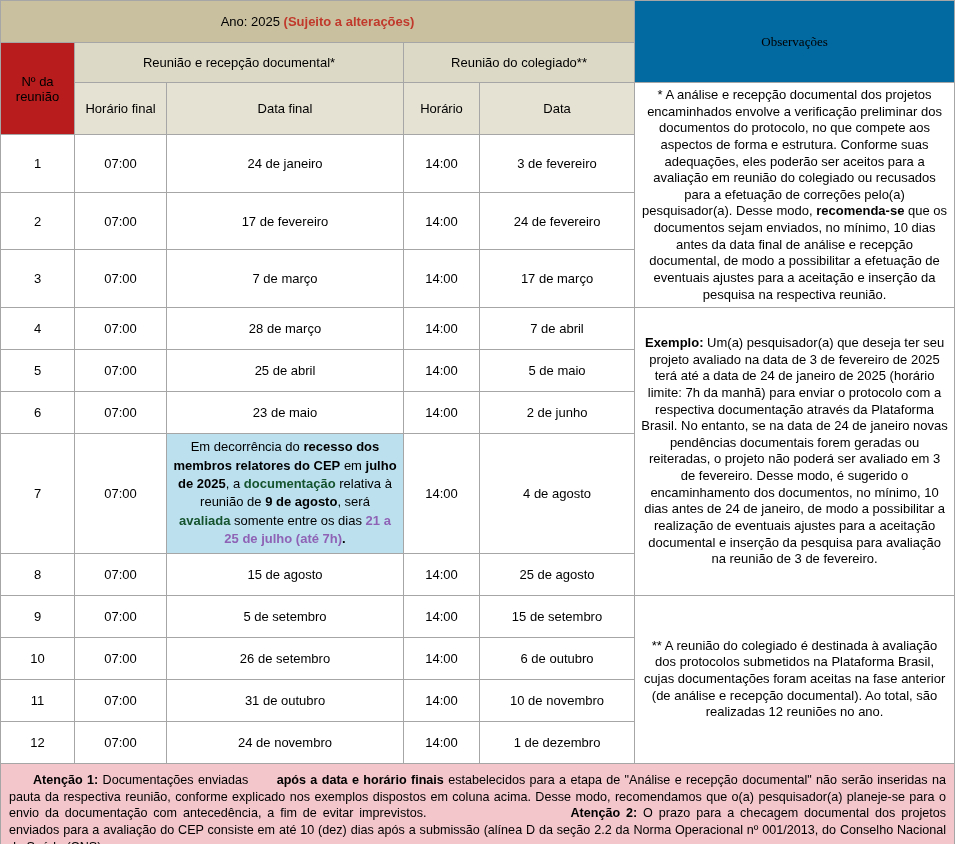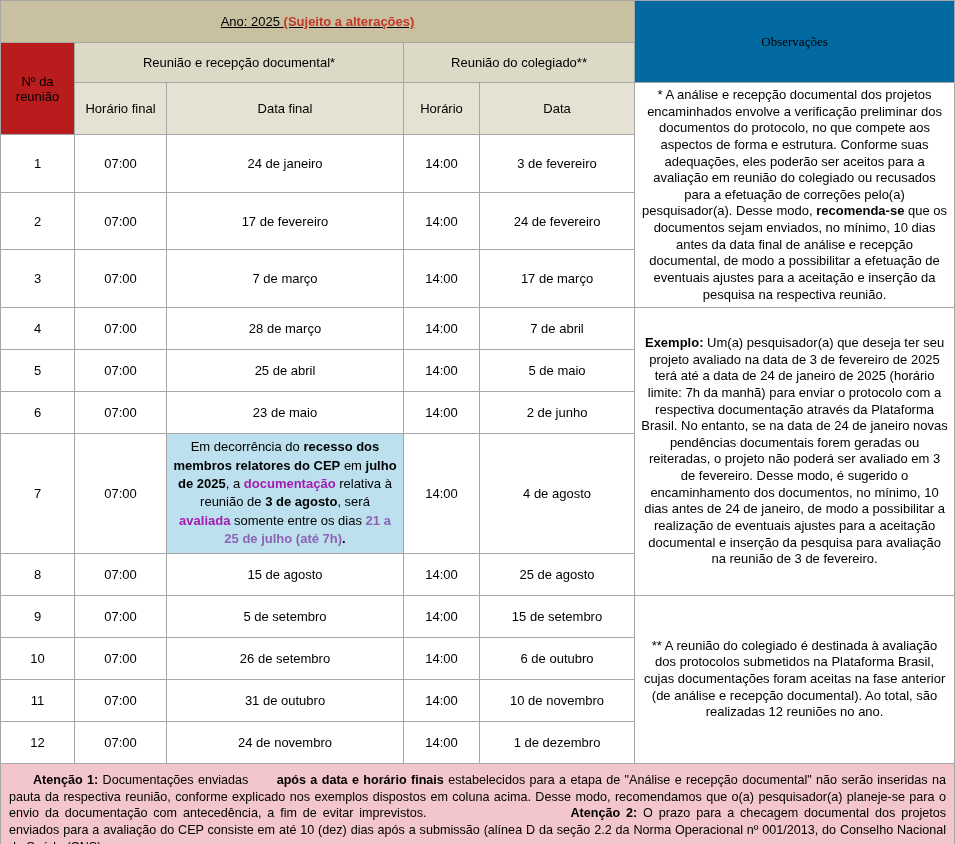--- a/index.html
+++ b/index.html
@@ -40,21 +40,20 @@
   .c-hr  { width: 76px; }
   .c-dr  { width: 155px; }
   .c-obs { width: 320px; }
 
   .hdr-year {
     background: #c9c0a0;
     text-align: center;
     font-weight: bold;
     font-size: 14px;
     height: 42px;
-    text-decoration: underline;
   }
   .hdr-year .warn { color: #c0392b; font-weight: bold; }
   .hdr-obs {
     background: #0369a1;
     text-align: center;
     font-weight: bold;
     font-size: 14px;
     font-family: Liberation Serif, serif;
   }
   .hdr-group {
@@ -89,21 +88,21 @@
   }
   .obs-cell b { font-weight: bold; }
   .note-cell {
     background: #bde0ef;
     text-align: center;
     font-size: 12.5px;
     line-height: 1.42;
     padding: 8px 10px;
   }
   .note-cell b { font-weight: bold; }
-  .note-cell .orange { color: #a21caf; font-weight: bold; }
+  .note-cell .orange { color: #14532d; font-weight: bold; }
   .note-cell .purple { color: #8e63b5; font-weight: bold; }
   .footer {
     background: #f2c6cb;
     border: 1px solid #a6a6a6;
     border-top: none;
     width: 955px;
     box-sizing: border-box;
     padding: 8px 8px 10px 8px;
     font-size: 12.6px;
     line-height: 1.33;
@@ -191,21 +190,21 @@
         <td class="center row-cell">6</td>
         <td class="center row-cell">07:00</td>
         <td class="center row-cell">23 de maio</td>
         <td class="center row-cell">14:00</td>
         <td class="center row-cell">2 de junho</td>
       </tr>
       <tr>
         <td class="center">7</td>
         <td class="center">07:00</td>
         <td class="note-cell">
-          <span>Em decorrência do </span><b>recesso dos membros relatores do CEP</b><span> em </span><b>julho de 2025</b><span>, a </span><span class="orange">documentação</span><span> relativa à reunião de </span><b>3 de agosto</b><span>, será </span><span class="orange">avaliada</span><span> somente entre os dias </span><span class="purple">21 a 25 de julho (até 7h)</span><b>.</b>
+          <span>Em decorrência do </span><b>recesso dos membros relatores do CEP</b><span> em </span><b>julho de 2025</b><span>, a </span><span class="orange">documentação</span><span> relativa à reunião de </span><b>9 de agosto</b><span>, será </span><span class="orange">avaliada</span><span> somente entre os dias </span><span class="purple">21 a 25 de julho (até 7h)</span><b>.</b>
         </td>
         <td class="center">14:00</td>
         <td class="center">4 de agosto</td>
       </tr>
       <tr>
         <td class="center row-cell">8</td>
         <td class="center row-cell">07:00</td>
         <td class="center row-cell">15 de agosto</td>
         <td class="center row-cell">14:00</td>
         <td class="center row-cell">25 de agosto</td>

